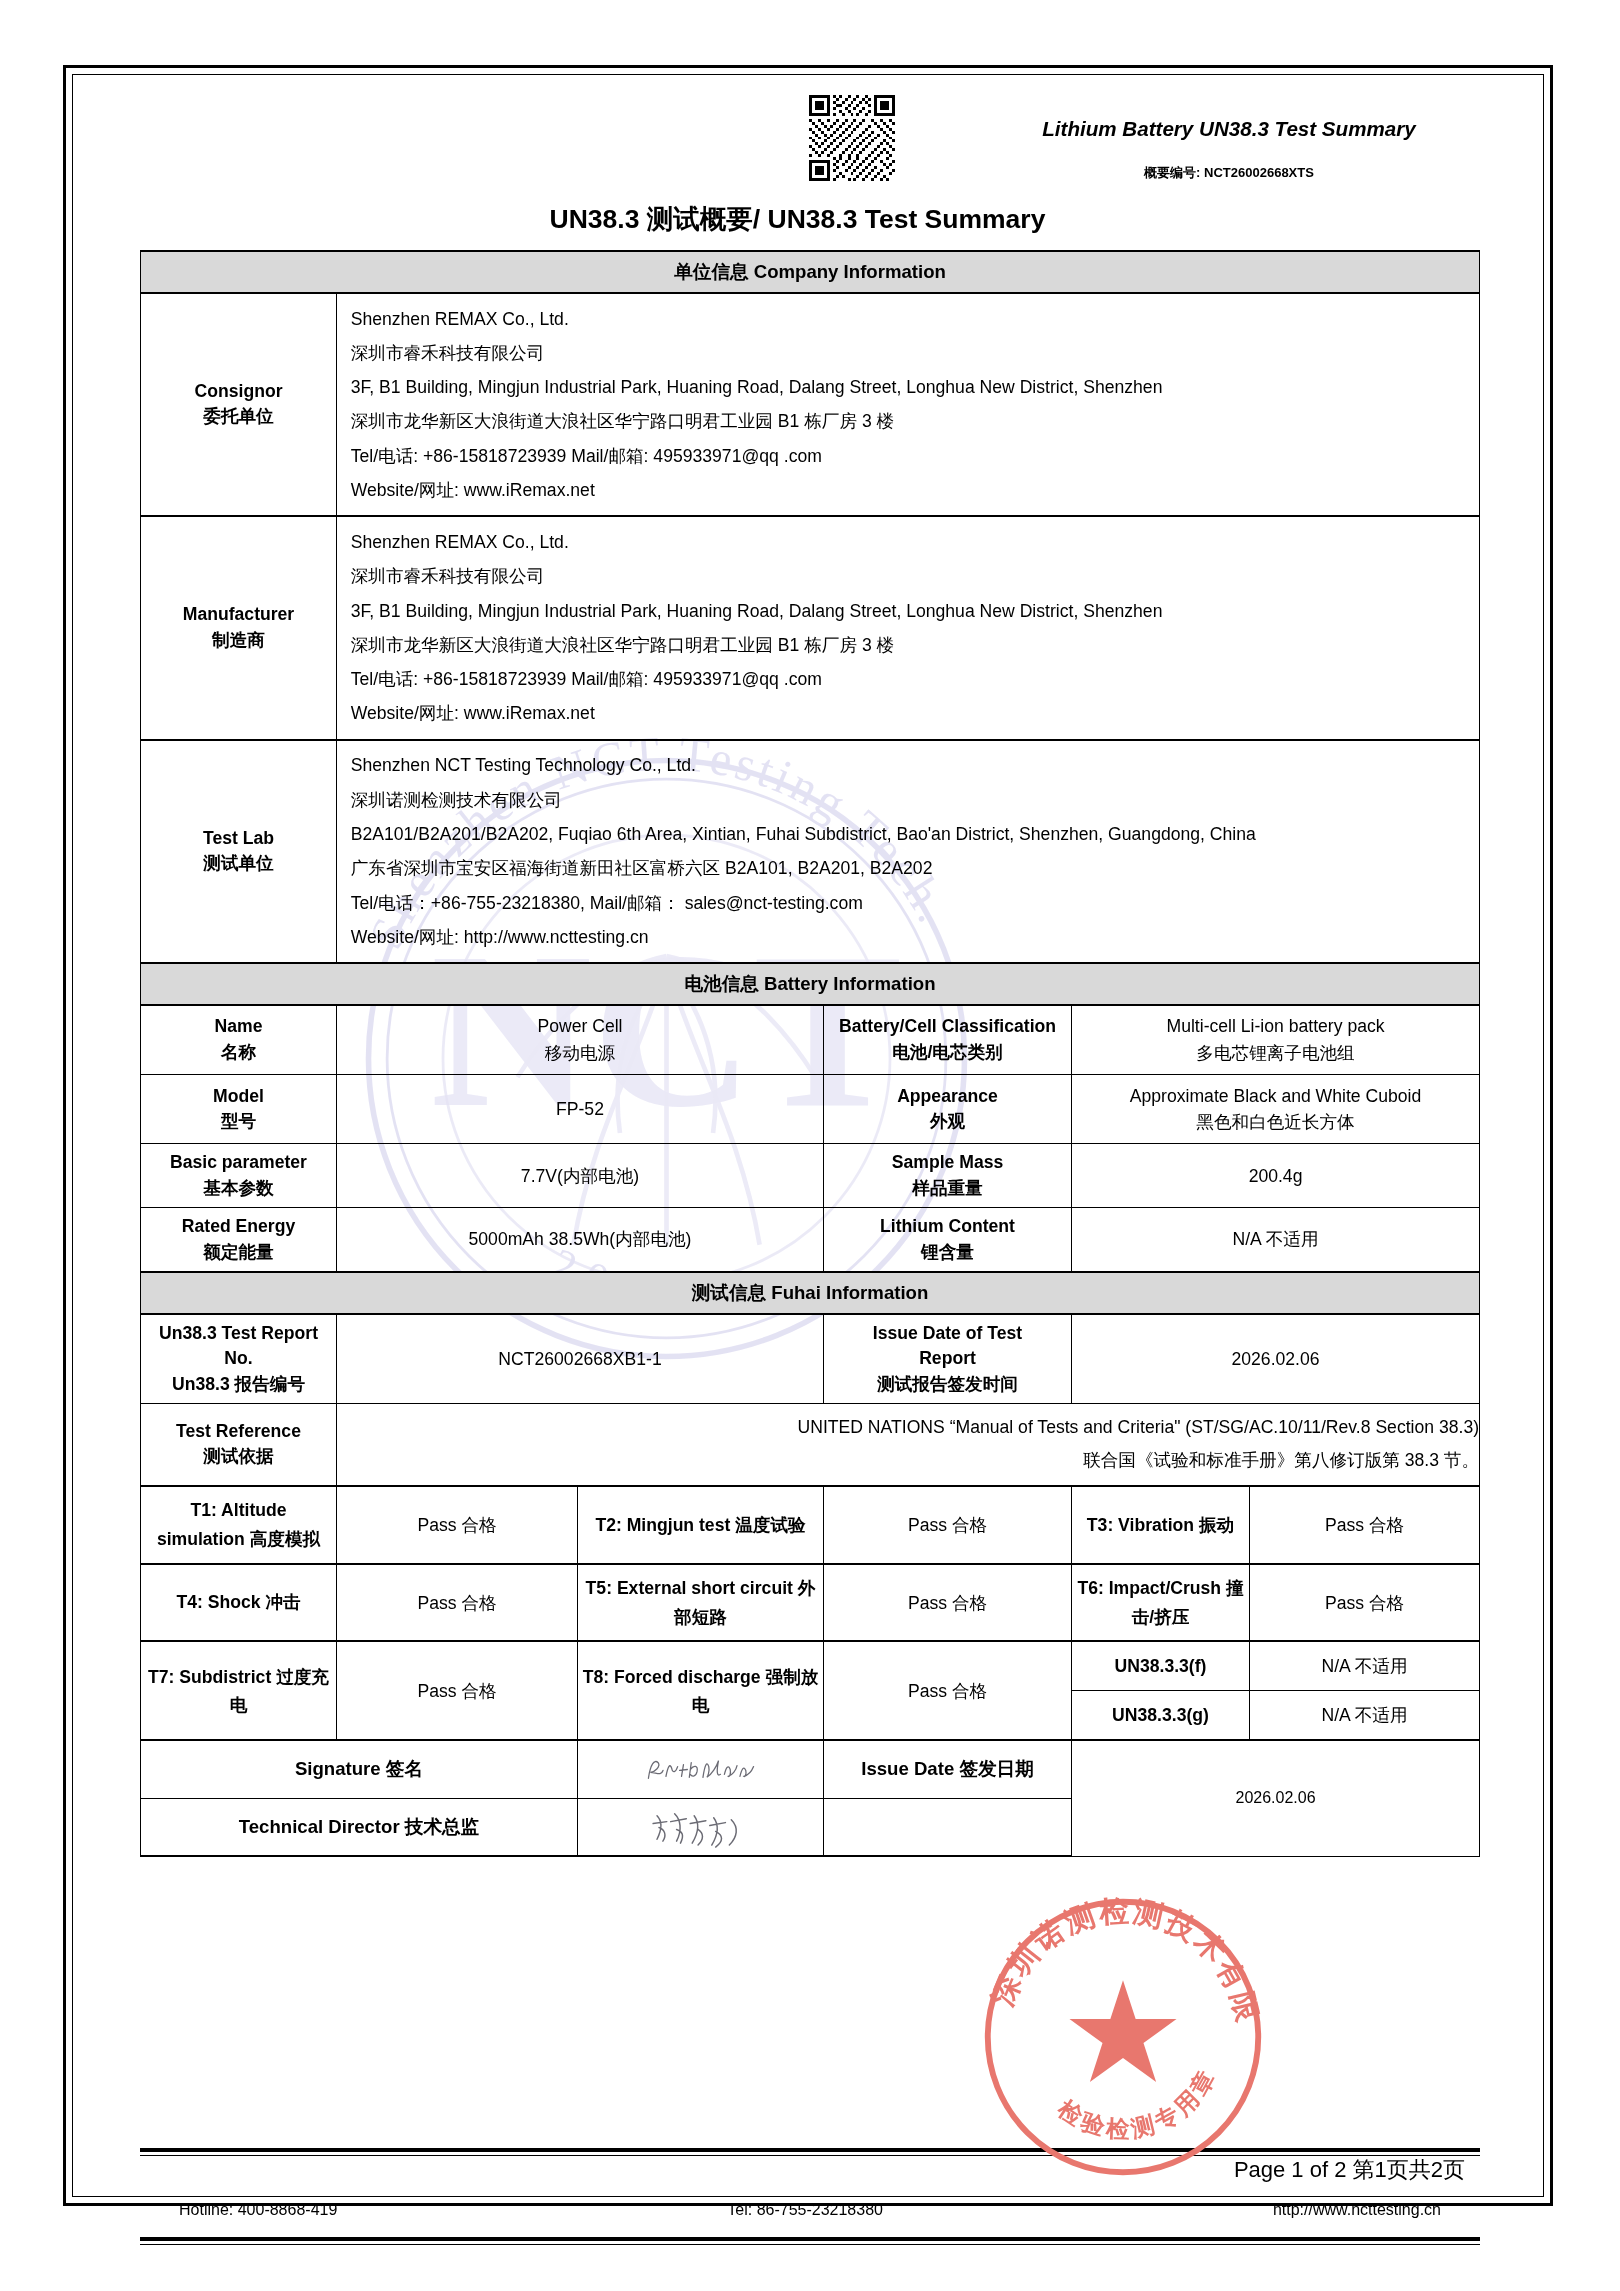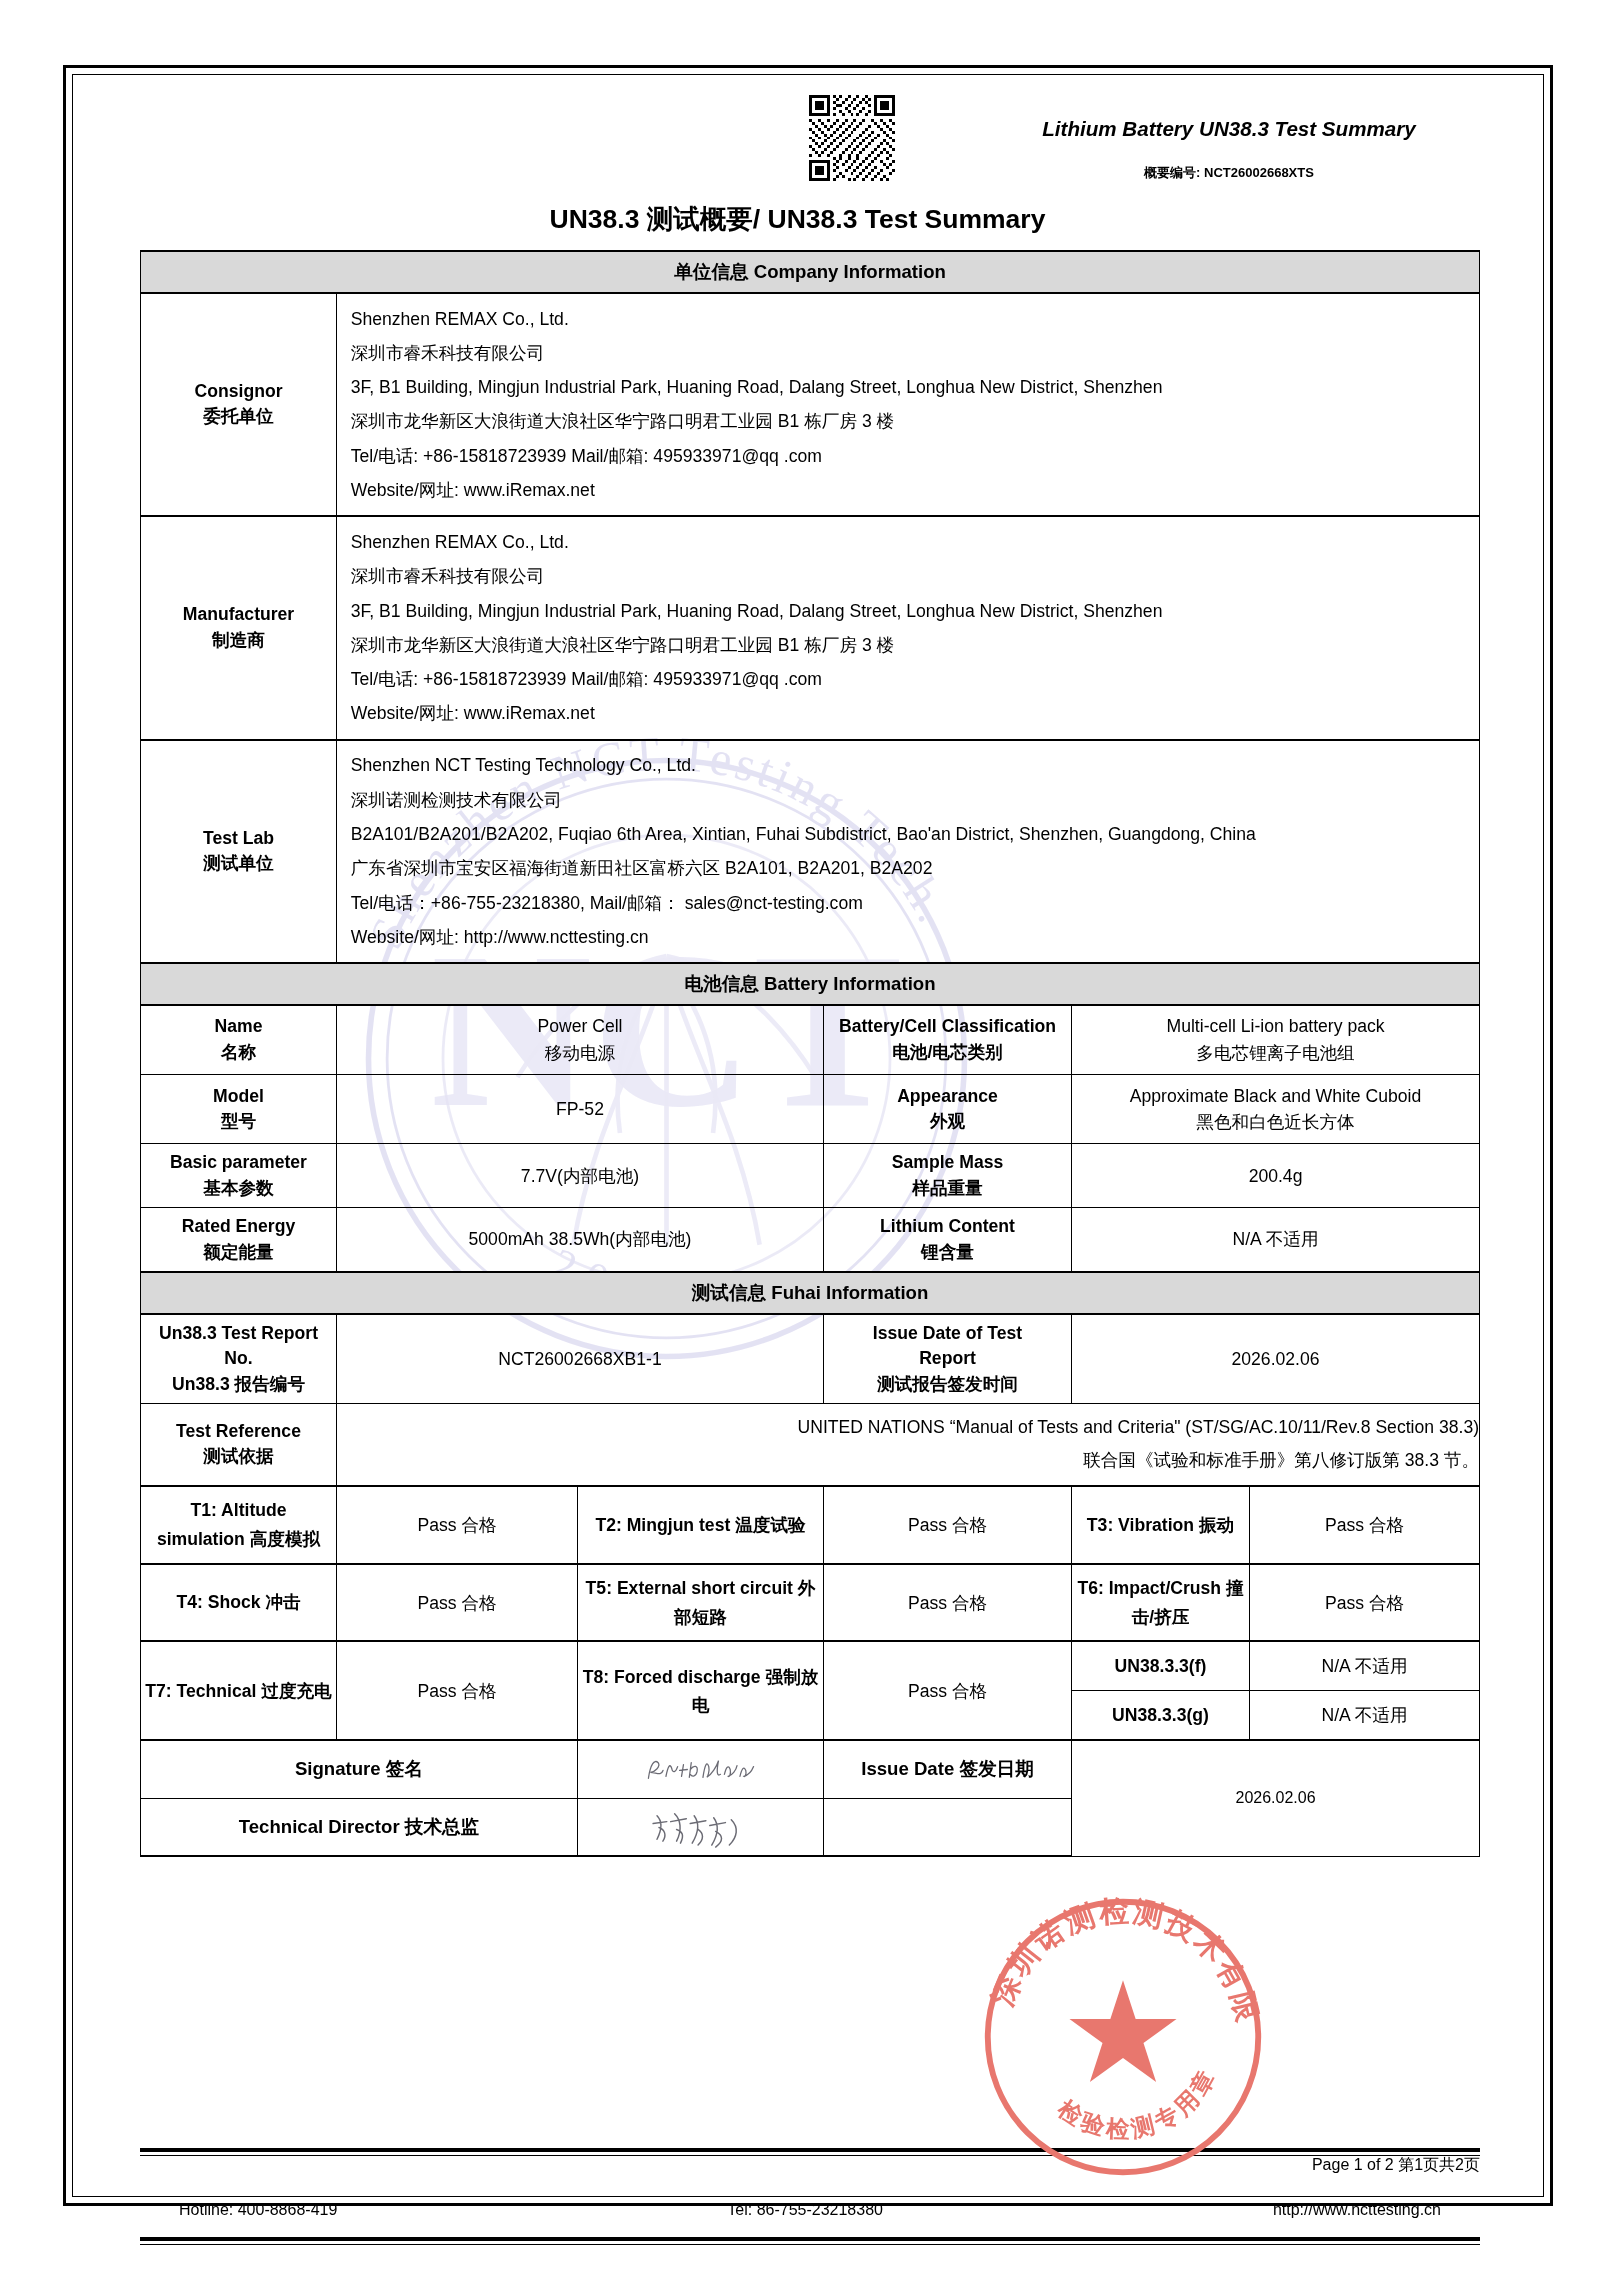--- a/index.html
+++ b/index.html
@@ -220,23 +220,23 @@
   .footer-rules {
     position: absolute;
     left: 140px;
     top: 2148px;
     width: 1340px;
   }
   .rule-thick { height: 3.9px; background: #000; }
   .rule-thin { height: 1px; background: #000; margin-top: 2.9px; }
   .page-num {
     position: absolute;
-    right: 140px;
+    right: 155px;
     top: 2155px;
-    font-size: 16px;
+    font-size: 22px;
     white-space: nowrap;
   }
   .footer-row {
     position: absolute;
     left: 140px;
     top: 2201px;
     width: 1340px;
     display: flex;
     justify-content: space-between;
     padding: 0 39px;
@@ -708,21 +708,21 @@
         <td class="tres">Pass 合格</td>
         <td class="tlabel">
           <span>T6: Impact/Crush</span>
           <span class="cn">撞击/挤压</span>
         </td>
         <td class="tres">Pass 合格</td>
       </tr>
 
       <tr class="thickrow">
         <td class="tlabel" rowspan="2">
-          <span>T7: Technical</span>
+          <span>T7: Subdistrict</span>
           <span class="cn">过度充电</span>
         </td>
         <td class="tres" rowspan="2">Pass 合格</td>
         <td class="tlabel" rowspan="2">
           <span>T8: Forced discharge</span>
           <span class="cn">强制放电</span>
         </td>
         <td class="tres" rowspan="2">Pass 合格</td>
         <td class="tlabel">UN38.3.3(f)</td>
         <td class="tres">N/A 不适用</td>

